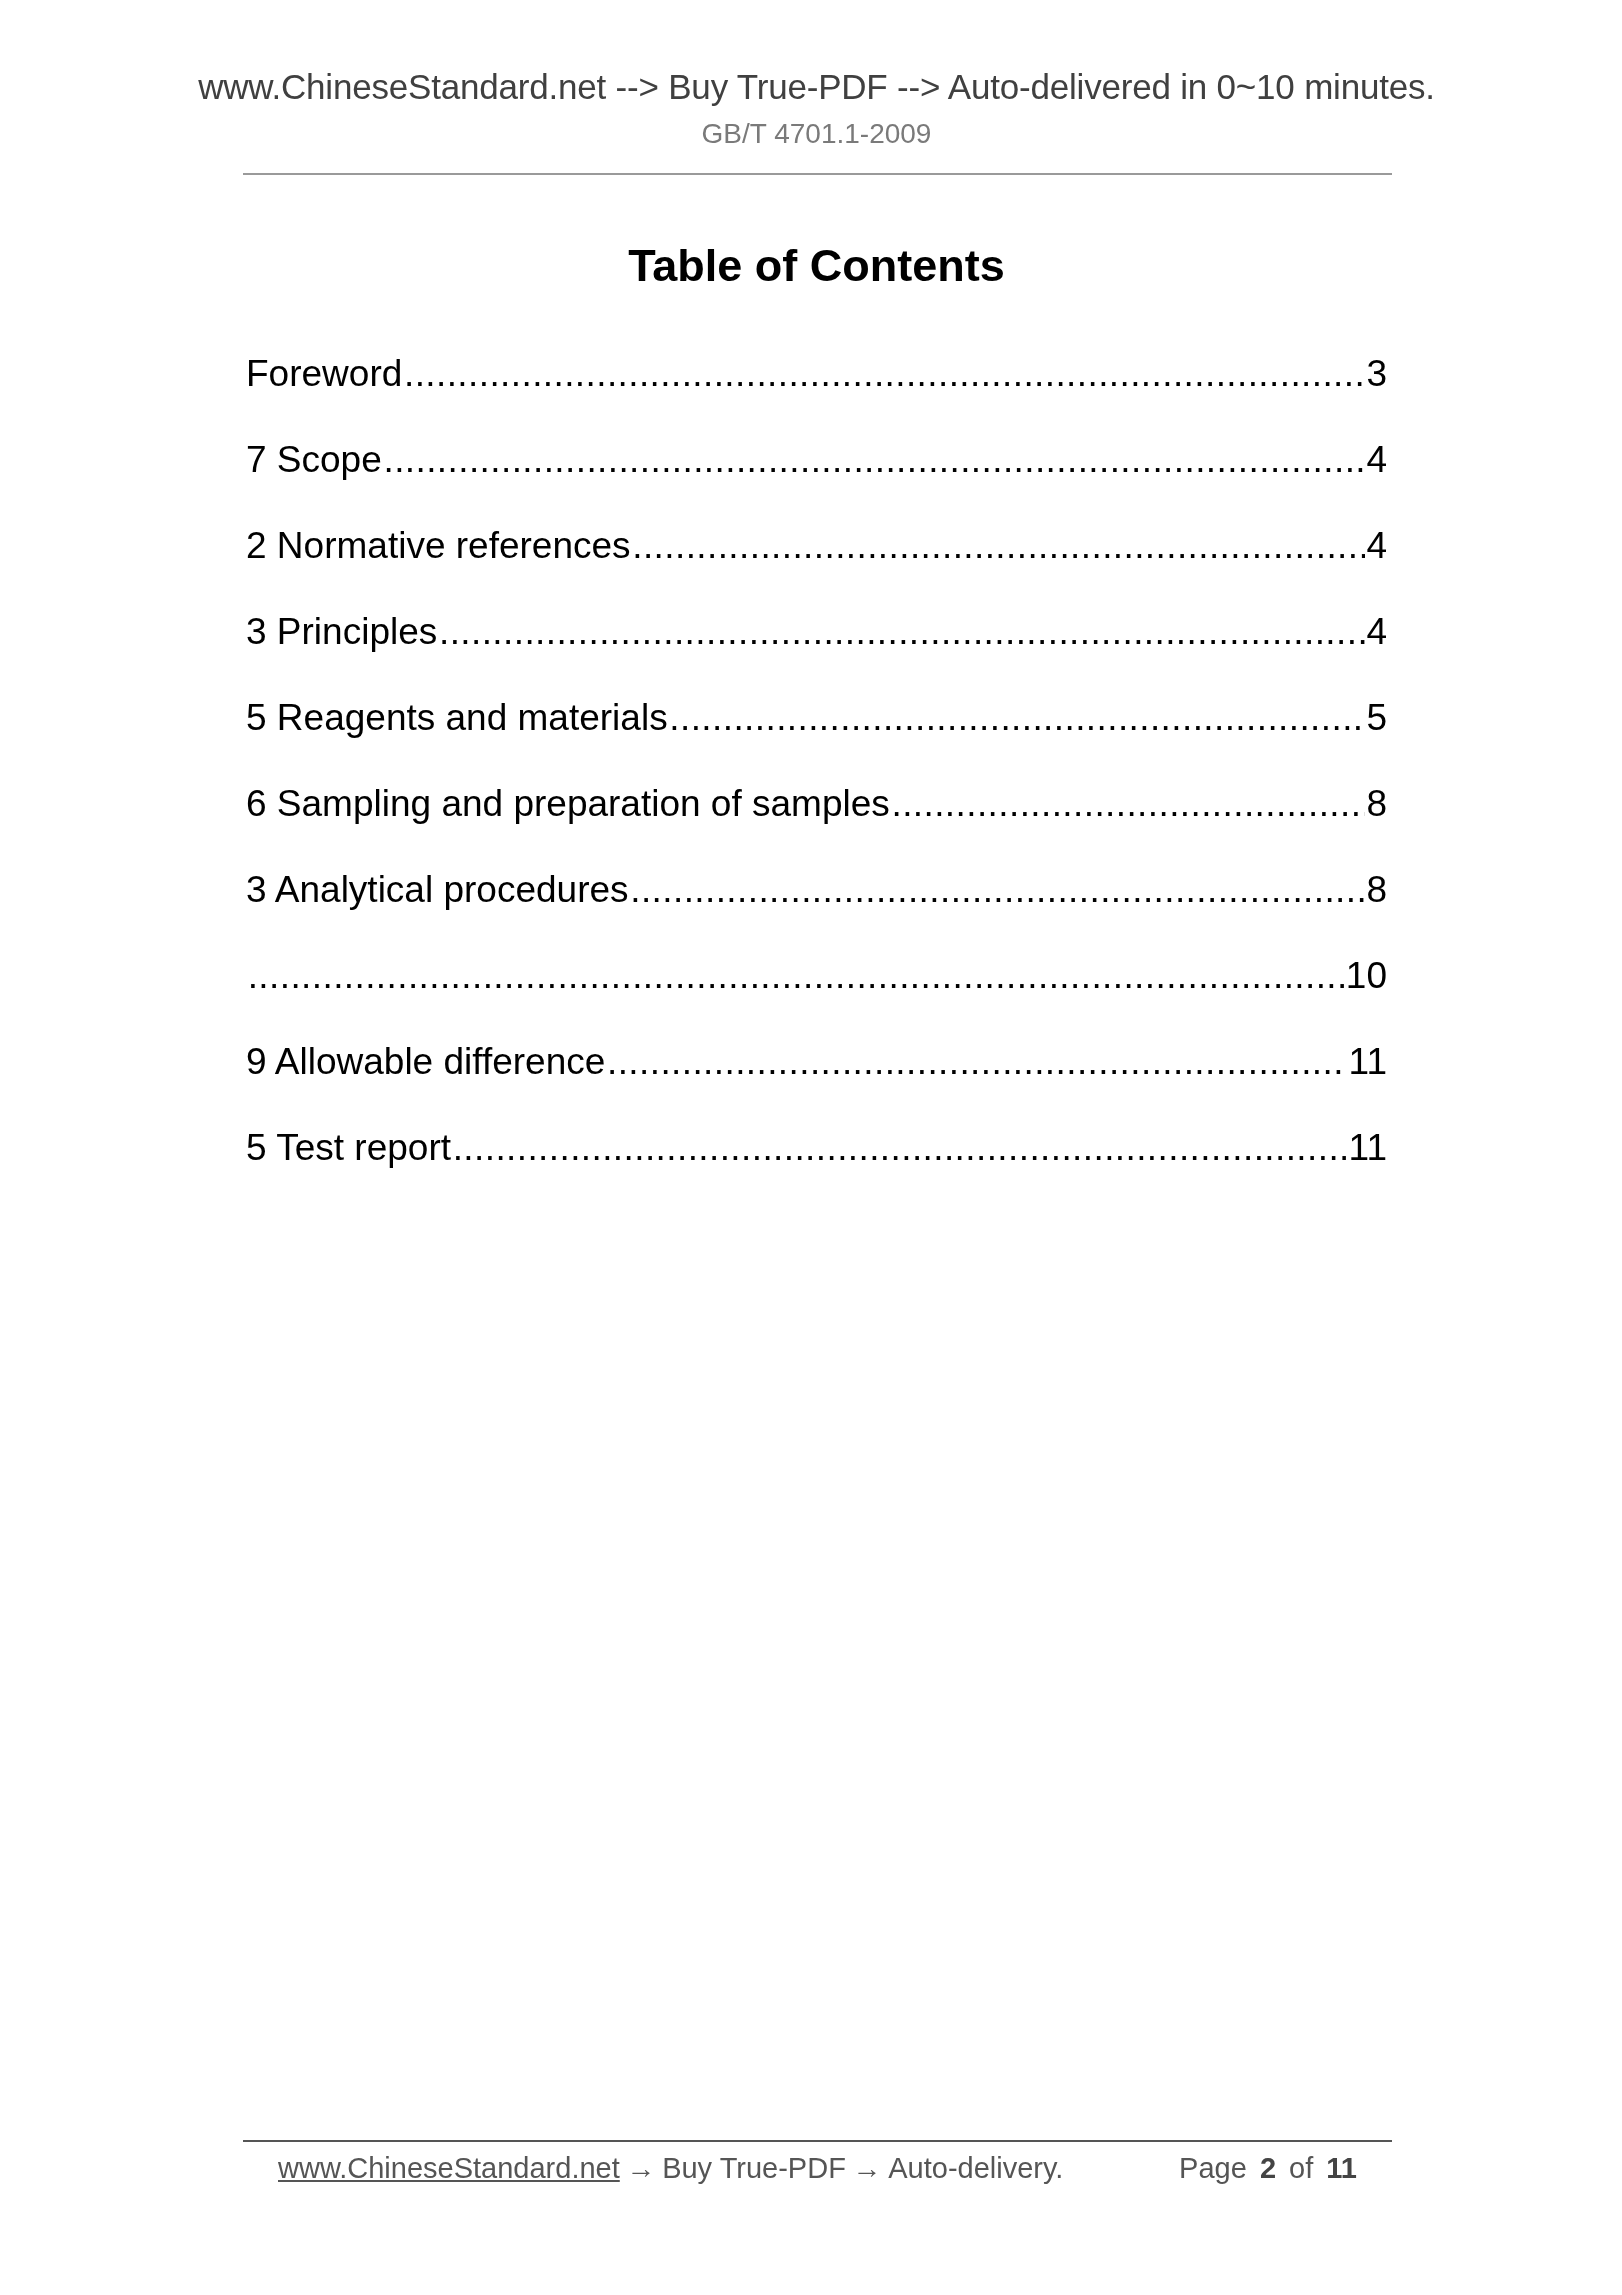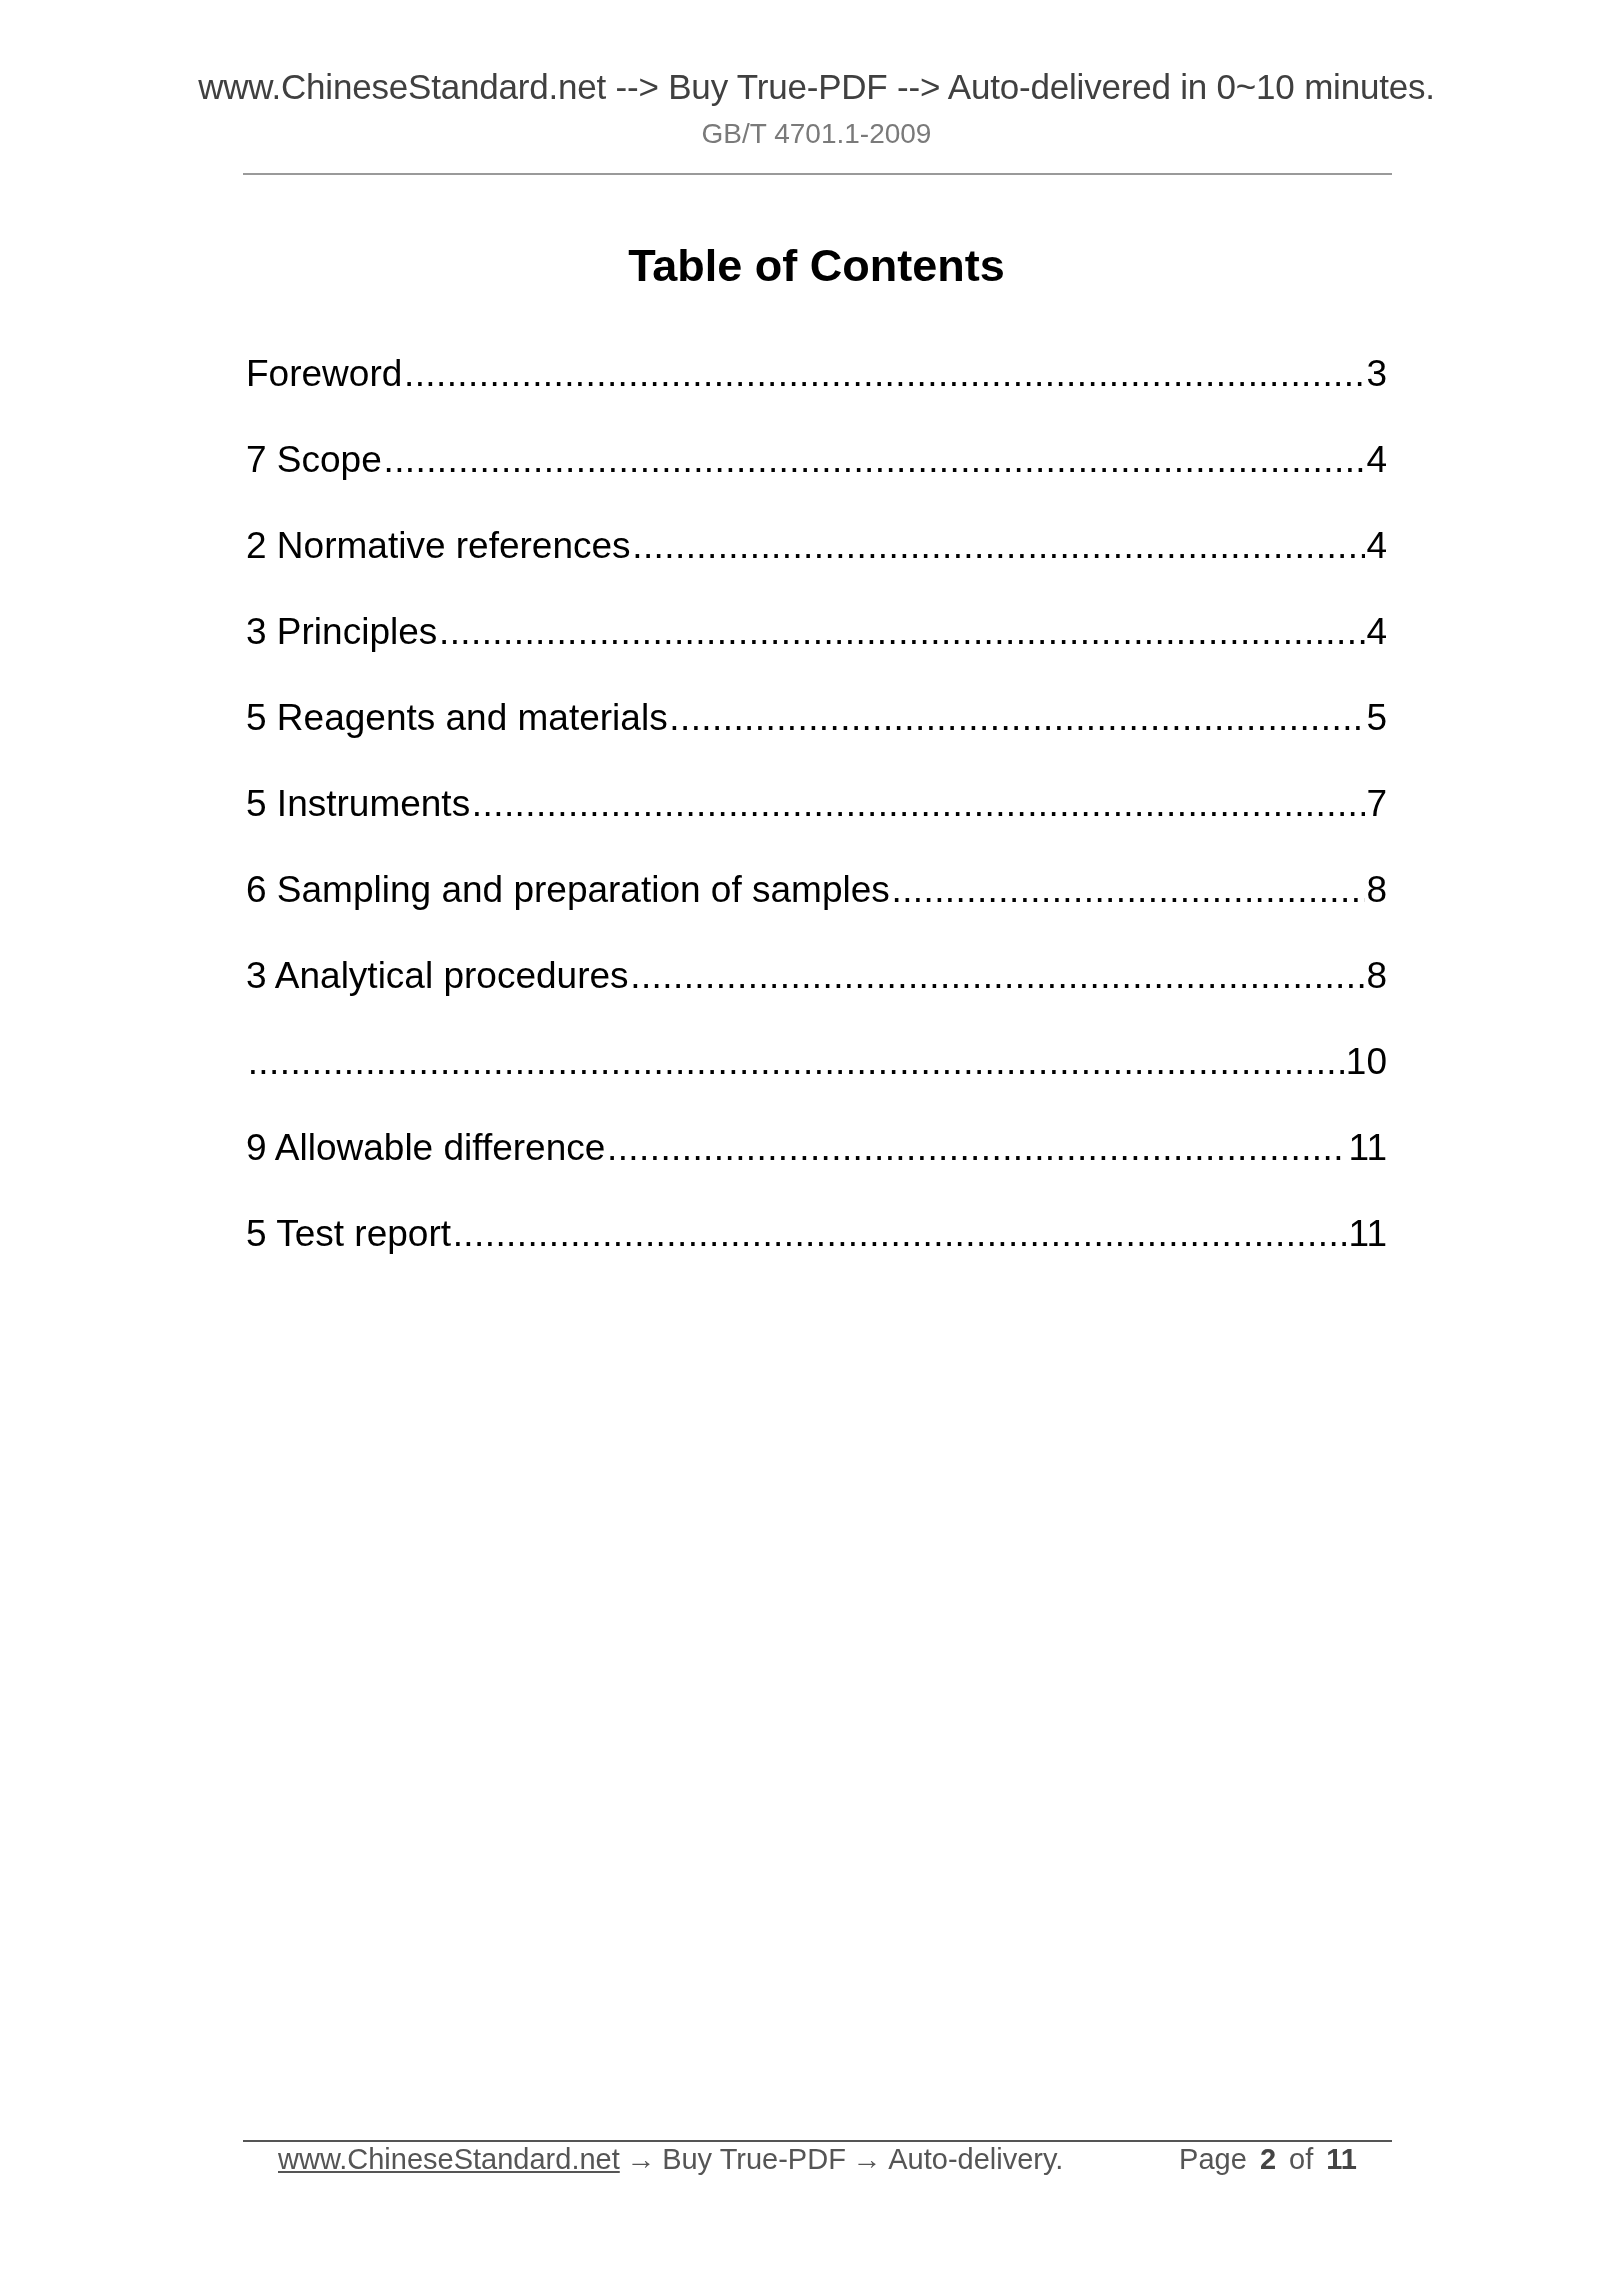--- a/index.html
+++ b/index.html
@@ -16,21 +16,21 @@
   .toc-row { height: 86px; display: flex; align-items: flex-start; font-size: 37px; line-height: 40px; }
   .toc-row .label { white-space: nowrap; }
   .toc-row .leader { flex: 1; overflow: hidden; white-space: nowrap; margin: 0 1.7px; }
   .toc-row .leader::before {
     content: "..............................................................................................................................................................................................................................................................";
     letter-spacing: 0.4px;
   }
   .toc-row .page { white-space: nowrap; text-align: right; }
   .rule-bottom { position: absolute; top: 2140px; left: 243px; width: 1149px; height: 1.7px; background: #555; }
   .footer { position: absolute; top: 2143px; left: 278px; width: 1084px; height: 42px;
-            font-size: 29px; color: #555; display: flex; align-items: flex-start; }
+            font-size: 29px; color: #555; display: flex; align-items: flex-end; }
   .footer a { color: #555; text-decoration: underline; }
   .footer .arrow { margin: 0 6.7px; }
   .footer .page-info { margin-left: auto; }
   .footer .page-info b { color: #444; margin: 0 5px; }
 </style>
 </head>
 <body>
 
 <div class="hdr1">www.ChineseStandard.net --&gt; Buy True-PDF --&gt; Auto-delivered in 0~10 minutes.</div>
 <div class="hdr2">GB/T 4701.1-2009</div>
@@ -56,25 +56,20 @@
   </div>
   <div class="toc-row">
     <span class="label">3 Principles</span>
     <span class="leader"></span>
     <span class="page">4</span>
   </div>
   <div class="toc-row">
     <span class="label">5 Reagents and materials</span>
     <span class="leader"></span>
     <span class="page">5</span>
-  </div>
-  <div class="toc-row">
-    <span class="label">5 Instruments</span>
-    <span class="leader"></span>
-    <span class="page">7</span>
   </div>
   <div class="toc-row">
     <span class="label">6 Sampling and preparation of samples</span>
     <span class="leader"></span>
     <span class="page">8</span>
   </div>
   <div class="toc-row">
     <span class="label">3 Analytical procedures</span>
     <span class="leader"></span>
     <span class="page">8</span>

